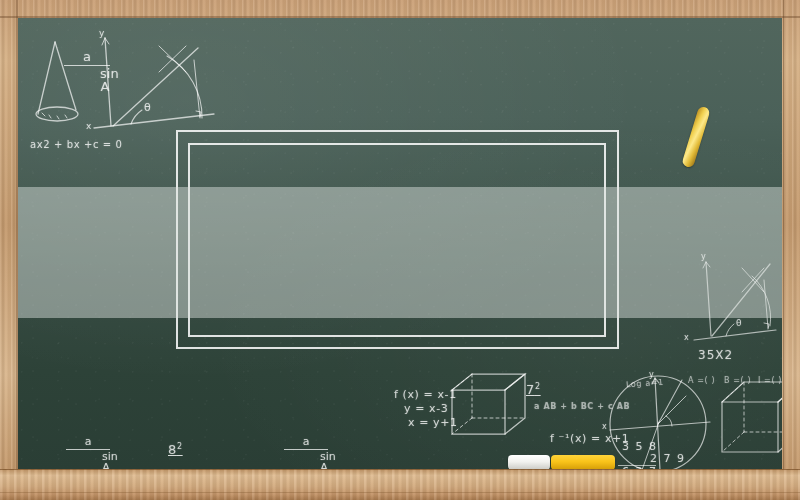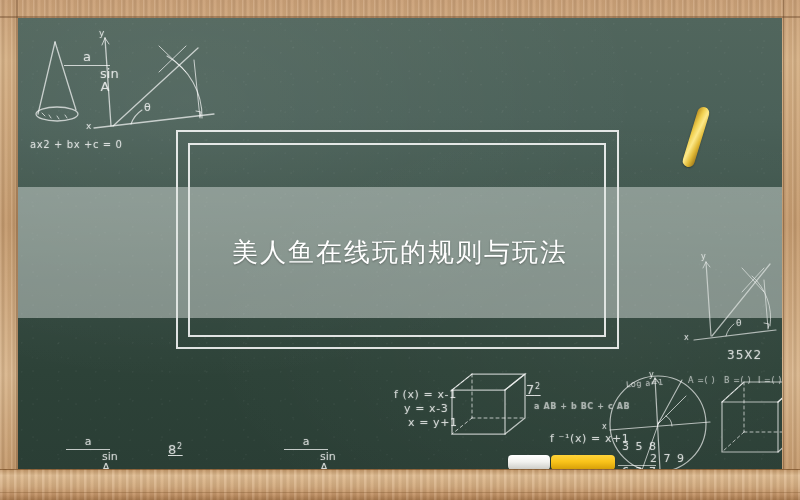--- a/index.html
+++ b/index.html
@@ -240,21 +240,21 @@
         <path d="M760 384 L782 364 L782 414 L760 434"></path>
         <path d="M704 384 L726 364" stroke-dasharray="3 3" stroke-width="1"></path>
         <path d="M726 364 L726 414" stroke-dasharray="3 3" stroke-width="1"></path>
         <path d="M726 414 L782 414" stroke-dasharray="3 3" stroke-width="1"></path>
         <path d="M726 414 L704 434" stroke-dasharray="3 3" stroke-width="1"></path>
 
         <path d="M690 368 l-4 0 l0 14 l4 0" stroke-width="1" opacity="0"></path>
       </svg>
     </div>
 
-    <div class="ct" style="left:709px;top:330px;font-size:12px;letter-spacing:1px;">35X2</div>
+    <div class="ct" style="left:680px;top:330px;font-size:12px;letter-spacing:1px;">35X2</div>
     <div class="ct" style="left:740px;top:328px;font-size:12px;letter-spacing:1px;margin-left:40px;">3X2</div>
 
     <div class="ct" style="left:670px;top:358px;font-size:8px;opacity:.78;">A =(  )</div>
     <div class="ct" style="left:706px;top:358px;font-size:8px;opacity:.78;">B =(  )</div>
     <div class="ct" style="left:740px;top:358px;font-size:8px;opacity:.78;">I =(  )</div>
 
     <div class="ct" style="left:608px;top:361px;font-size:8px;opacity:.8;transform:rotate(-4deg);">Log a=1</div>
 
     <div class="ct" style="left:532px;top:414px;font-size:11px;text-align:right;">f ⁻¹(x)  =  x+1</div>
 
@@ -265,21 +265,20 @@
 
     <div class="ct" style="left:548px;top:444px;font-size:8px;opacity:.8;">=log (bc)</div>
 
     <div class="ct" style="left:631px;top:352px;font-size:8px;">y</div>
     <div class="ct" style="left:584px;top:404px;font-size:8px;">x</div>
 
     <div class="rect" id="rect-outer"></div>
     <div class="rect" id="rect-inner"></div>
 
     <div id="band"></div>
-    <div id="headline">美人鱼在线玩的规则与玩法</div>
 
     <div id="chalk-stick-gold"></div>
     <div class="tray-chalk" id="chalk-tray-white"></div>
     <div class="tray-chalk" id="chalk-tray-yellow"></div>
 
   </div>
 
   <div id="ledge">
     <div id="ledge-lip"></div>
   </div>

